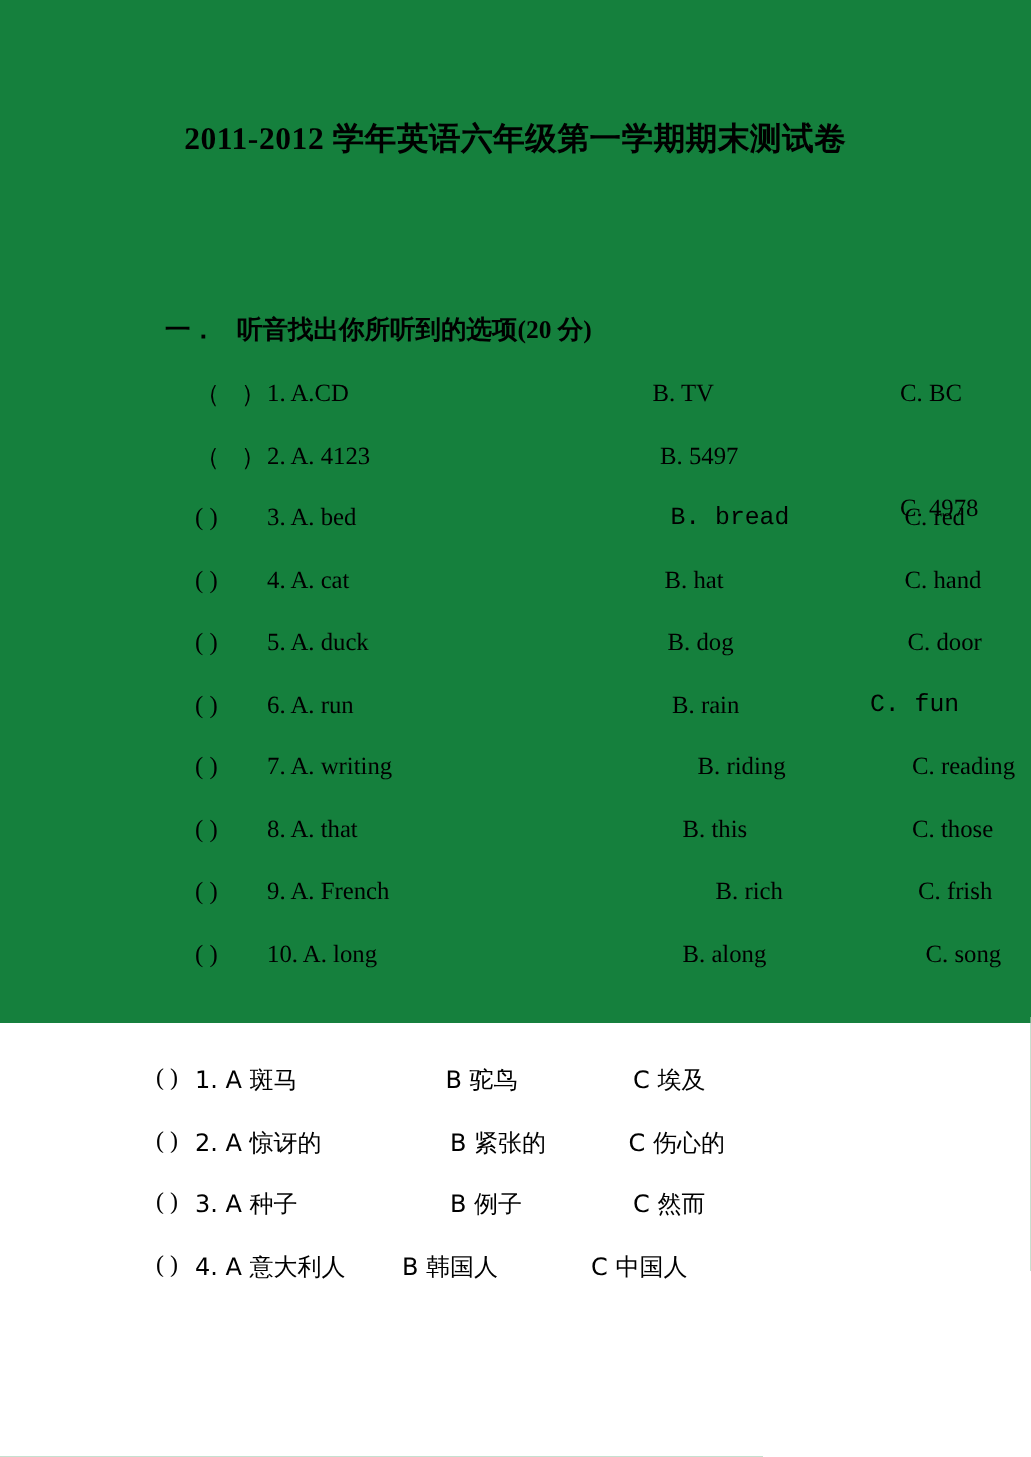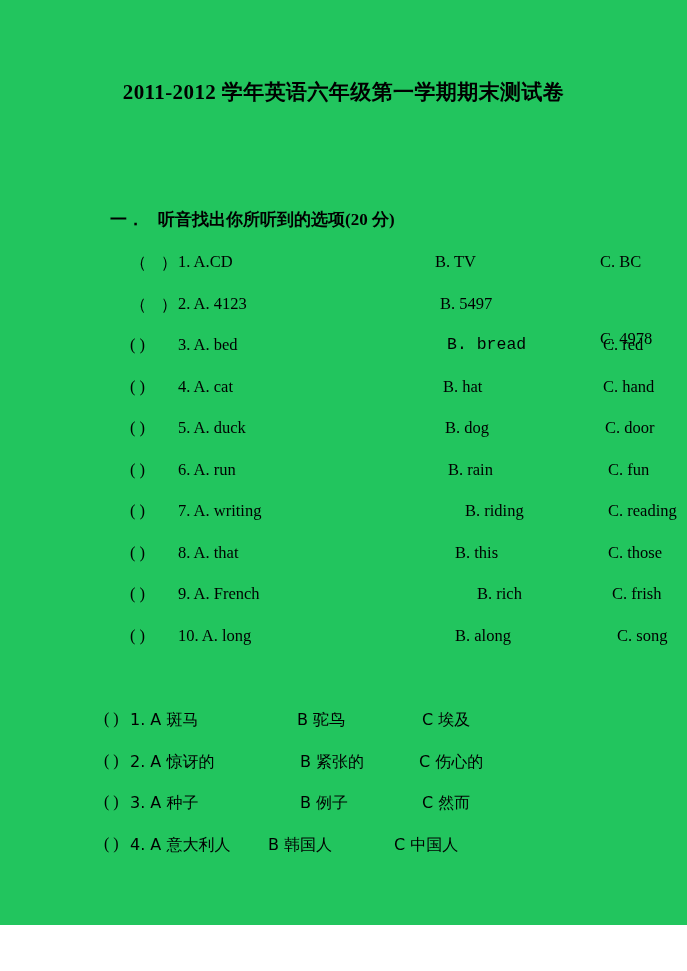--- a/index.html
+++ b/index.html
@@ -12,22 +12,22 @@
     height: 971px;
     position: relative;
     font-family: "Liberation Serif", "DejaVu Serif", serif;
     color: #000000;
     overflow: hidden;
   }
 
   .page {
     position: relative;
     width: 687px;
-    height: 925px;
-    background: #22c55e;
+    height: 682px;
+    background: #15803d;
   }
 
   
   .doc-title {
     position: absolute;
     left: 0;
     right: 0;
     top: 78px;
     text-align: center;
     font-family: "Liberation Serif", "DejaVu Serif", serif;
@@ -193,21 +193,21 @@
       <div class="q-row" style="top: 418px;">
         <span class="q-brackets">(  )</span>
         <span class="q-opt-a">5. A. duck</span>
         <span class="q-opt-b" style="left: 315px;">B. dog</span>
         <span class="q-opt-c" style="left: 475px;">C. door</span>
       </div>
       <div class="q-row" style="top: 459.5px;">
         <span class="q-brackets">(  )</span>
         <span class="q-opt-a">6. A. run</span>
         <span class="q-opt-b" style="left: 318px;">B. rain</span>
-        <span class="q-opt-c" style="left: 478px;">C. fun</span>
+        <span class="q-opt-c" style="left: 450px; font-family: Liberation Mono, monospace;">C. fun</span>
       </div>
       <div class="q-row" style="top: 501px;">
         <span class="q-brackets">(  )</span>
         <span class="q-opt-a">7. A. writing</span>
         <span class="q-opt-b" style="left: 335px;">B. riding</span>
         <span class="q-opt-c" style="left: 478px;">C. reading</span>
       </div>
       <div class="q-row" style="top: 542.5px;">
         <span class="q-brackets">(  )</span>
         <span class="q-opt-a">8. A. that</span>

